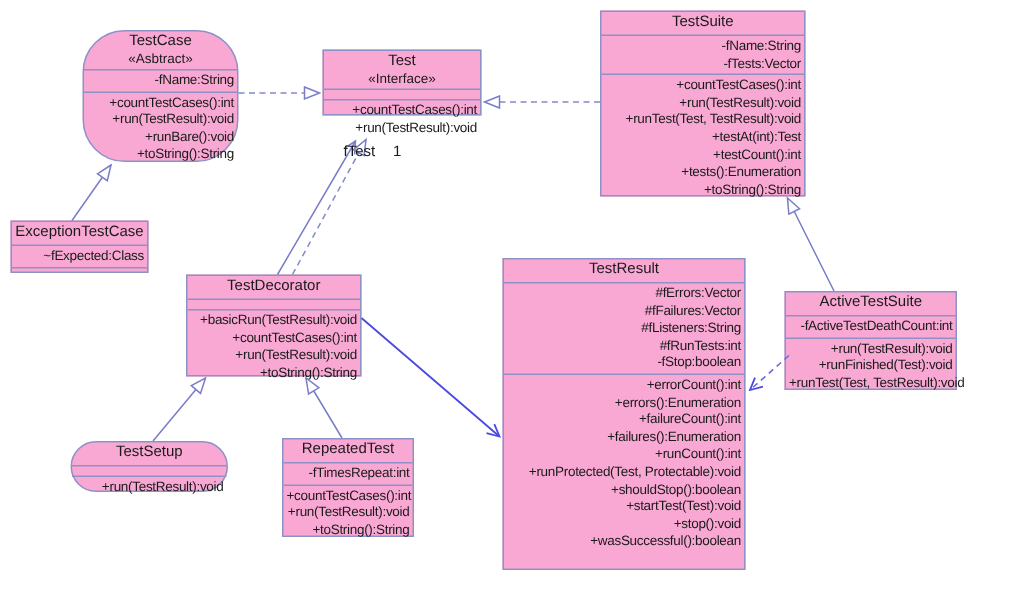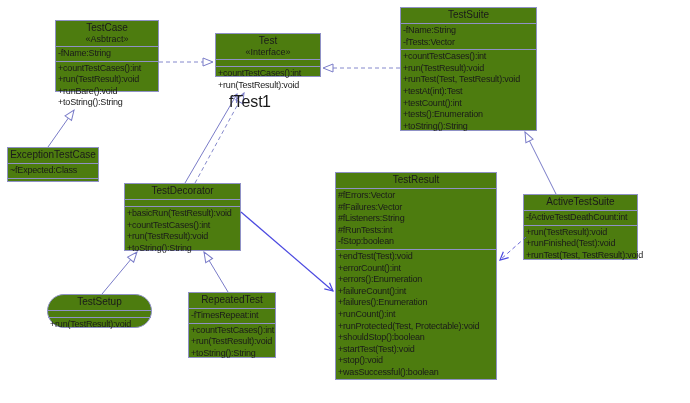--- a/index.html
+++ b/index.html
@@ -1,27 +1,27 @@
 <!DOCTYPE html>
 <html><head>
 <meta charset="utf-8">
 <style>
   html,body{margin:0;padding:0;background:#ffffff;}
   #canvas{position:relative;width:690px;height:403px;background:#ffffff;overflow:hidden;
           font-family:"Liberation Sans",sans-serif;color:#1a1a1a;}
-  .uml-box{position:absolute;background:#4d7c0f;border:1px solid #8f91c6;box-sizing:border-box;
+  .uml-box{position:absolute;background:#f9a8d4;border:1px solid #8f91c6;box-sizing:border-box;
            overflow:visible;z-index:3;}
   .uml-title{border-bottom:1px solid #8f91c6;text-align:center;padding:1px 2px 2px 2px;}
   .uml-name{font-size:10px;line-height:12px;white-space:nowrap;}
   .uml-stereo{font-size:9px;line-height:10px;white-space:nowrap;}
-  .uml-comp{padding:1px 2px;min-height:4px;}
+  .uml-comp{padding:1px 2px;min-height:4px;text-align:right;}
   .uml-comp.mid{border-bottom:1px solid #8f91c6;}
   .member-row{font-size:9px;line-height:11.6px;letter-spacing:-0.2px;white-space:nowrap;}
   #wires{position:absolute;left:0;top:0;z-index:4;pointer-events:none;}
-  .edge-label{position:absolute;font-size:16px;line-height:11px;z-index:5;white-space:nowrap;padding-left:12px;}
+  .edge-label{position:absolute;font-size:10px;line-height:11px;z-index:5;white-space:nowrap;padding-left:12px;}
 </style>
 </head>
 <body>
 
 <div id="canvas">
 
   <svg id="wires" width="690" height="403" viewBox="0 0 690 403">
     <defs>
       <marker id="tri" markerUnits="userSpaceOnUse" markerWidth="12" markerHeight="10" viewBox="0 0 12 10" refX="11" refY="5" orient="auto">
         <path d="M1,1 L11,5 L1,9 Z" fill="#ffffff" stroke="#7a7cc8" stroke-width="1"></path>
@@ -45,21 +45,21 @@
 
     <line x1="185" y1="183" x2="237" y2="94" stroke="#7a7cc8" stroke-width="1" marker-end="url(#openp)"></line>
 
     <line x1="241" y1="212" x2="333" y2="291" stroke="#4b49e0" stroke-width="1.2" marker-end="url(#openb)"></line>
     <line x1="526" y1="237" x2="500" y2="260" stroke="#6b68d8" stroke-width="1" stroke-dasharray="4 3" marker-end="url(#openb)"></line>
   </svg>
 
   <div class="edge-label" style="left:217px;top:96px;">fTest</div>
   <div class="edge-label" style="left:250px;top:96px;">1</div>
 
-  <div class="uml-box" style="left:55px;top:20px;width:104px;height:72px;">
+  <div class="uml-box" style="left:55px;top:20px;width:104px;height:88px;border-radius:28px;">
     <div class="uml-title">
       <div class="uml-name">TestCase</div>
       <div class="uml-stereo">«Asbtract»</div>
     </div>
     <div class="uml-comp mid">
         <div class="member-row">-fName:String</div>
       </div>
     <div class="uml-comp">
         <div class="member-row">+countTestCases():int</div>
         <div class="member-row">+run(TestResult):void</div>
@@ -127,21 +127,20 @@
       <div class="uml-name">TestResult</div>
     </div>
     <div class="uml-comp mid">
         <div class="member-row">#fErrors:Vector</div>
         <div class="member-row">#fFailures:Vector</div>
         <div class="member-row">#fListeners:String</div>
         <div class="member-row">#fRunTests:int</div>
         <div class="member-row">-fStop:boolean</div>
       </div>
     <div class="uml-comp">
-        <div class="member-row">+endTest(Test):void</div>
         <div class="member-row">+errorCount():int</div>
         <div class="member-row">+errors():Enumeration</div>
         <div class="member-row">+failureCount():int</div>
         <div class="member-row">+failures():Enumeration</div>
         <div class="member-row">+runCount():int</div>
         <div class="member-row">+runProtected(Test, Protectable):void</div>
         <div class="member-row">+shouldStop():boolean</div>
         <div class="member-row">+startTest(Test):void</div>
         <div class="member-row">+stop():void</div>
         <div class="member-row">+wasSuccessful():boolean</div>

